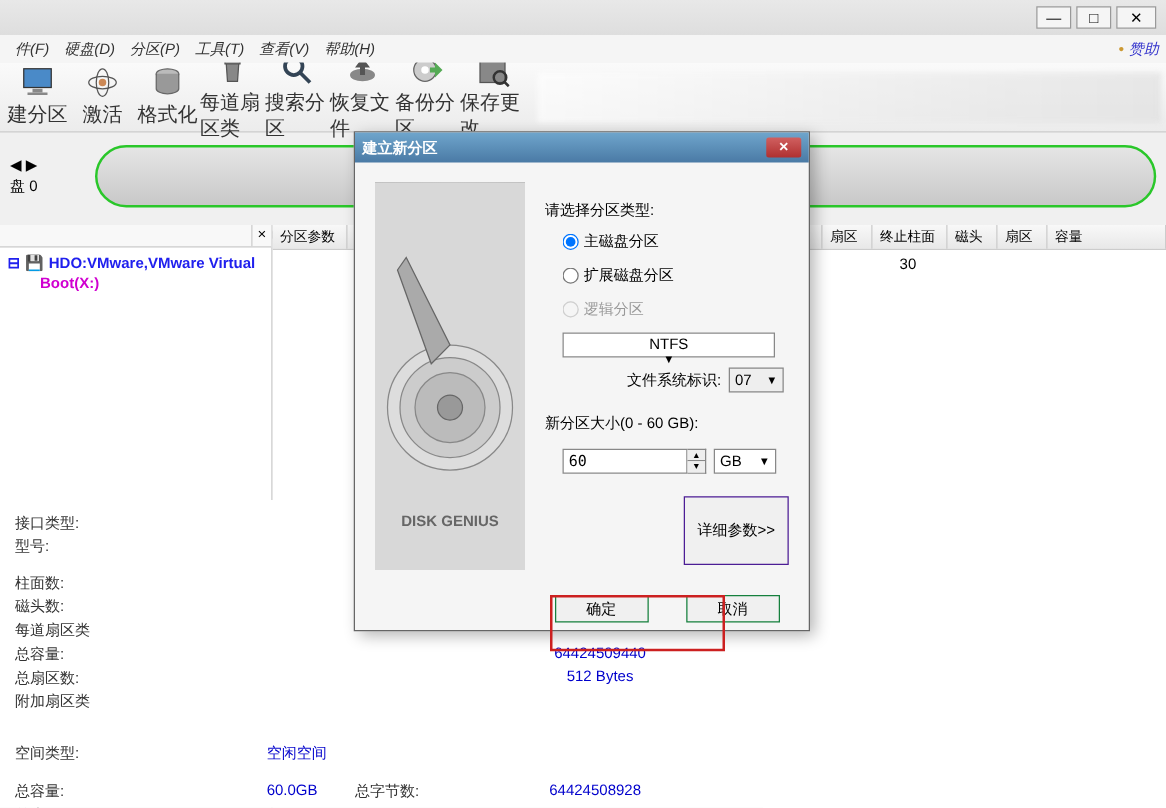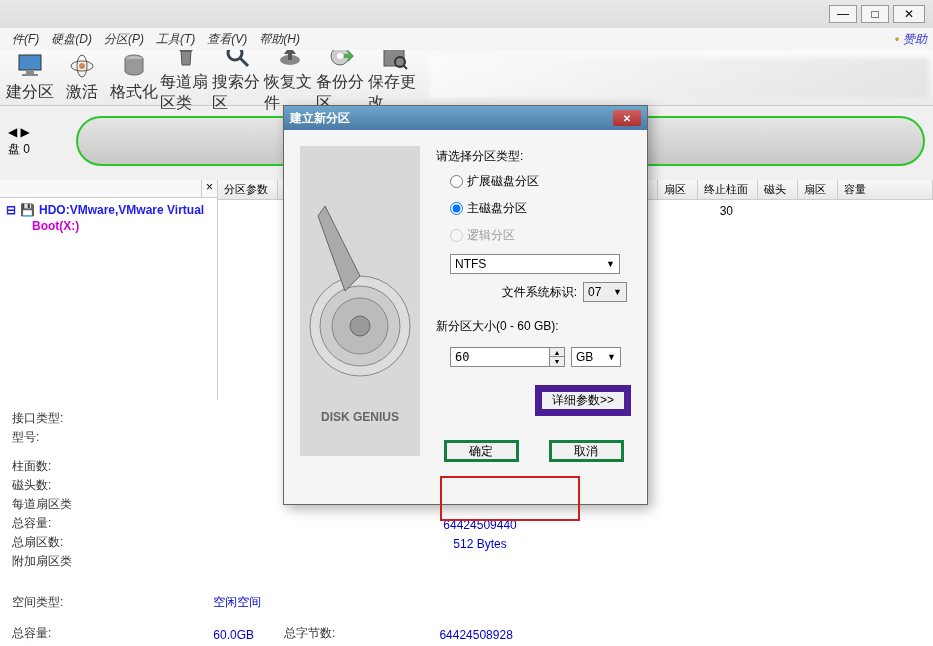--- a/index.html
+++ b/index.html
@@ -37,47 +37,47 @@
     .tree-scroll { position:absolute; bottom:4px; left:4px; right:20px; height:16px; background:#f0f0f0; border:1px solid #ccc; display:flex; align-items:center; }
     .tree-scroll-thumb { width:70px; height:12px; background:#d0d0d0; border:1px solid #aaa; margin-left:30px; }
     .tree-scroll-arrow { position:absolute; bottom:4px; right:4px; width:16px; height:16px; border:1px solid #ccc; display:flex; align-items:center; justify-content:center; }
     
     .rightpanel { flex: 1; display: flex; flex-direction: column; background: #fff; }
     .paramheader { height: 20px; display: flex; background: linear-gradient(#f8f8f8, #e8e8e8); border-bottom: 1px solid #ccc; }
     .ph-cell { padding: 2px 6px; border-right: 1px solid #ccc; font-size: 11px; }
     .gridbody { flex: 1; position: relative; }
     
     .infofooter { background: #fff; padding: 8px 12px; font-size: 12px; }
-    .inforow { display: flex; align-items: flex-end; margin: 2px 0; }
+    .inforow { display: flex; align-items: flex-start; margin: 2px 0; }
     .inforow .lbl { color: #333; }
     .inforow .val { color: #0000cc; }
     
     
     .dialog { position: absolute; left: 283px; top: 105px; width: 365px; height: 400px; background: #f5f5f5; border: 1px solid #666; box-shadow: 4px 4px 12px rgba(0,0,0,0.3); }
     .dlg-title { height: 24px; background: linear-gradient(#6fa5cc, #4a7aa5); color: #fff; display: flex; align-items: center; padding: 0 6px; font-size: 12px; font-weight: bold; }
     .dlg-close { margin-left: auto; width: 28px; height: 16px; background: linear-gradient(#d06060, #b03030); border-radius: 2px; display:flex; align-items:center; justify-content:center; color:#fff; cursor:pointer; font-size:10px; font-weight:bold; }
     .dlg-body { display: flex; padding: 16px; gap: 16px; }
     .dlg-img { width: 120px; height: 310px; background: radial-gradient(#bbb, #888); display:flex; align-items:center; justify-content:center; position:relative; overflow:hidden; }
-    .dlg-form { flex: 1; display: flex; flex-direction: column; gap: 4px; font-size: 12px; }
+    .dlg-form { flex: 1; display: flex; flex-direction: column; gap: 4px; font-size: 12px; margin-top: 12px; }
     .dlg-form .grp-label { margin-top: 2px; margin-bottom: 4px; }
     .radio-row { display: flex; align-items: center; gap: 4px; margin-left: 14px; margin-bottom: 6px; }
     .radio-row input { margin:0; }
     .radio-row.disabled { color: #999; }
     .sel, .txtnum { background:#fff; border:1px solid #888; padding:1px 4px; font-family: monospace; font-size:12px; }
     .sel { width: 170px; height: 20px; display:flex; align-items:center; justify-content:space-between; }
     .sel .arrow { font-size:9px; }
     .row-inline { display:flex; align-items:center; gap:6px; margin: 4px 0; }
     .spinbox { display:flex; }
     .spin-input { width:100px; border:1px solid #888; padding:1px 4px; background:#fff; font-family:monospace; }
     .spin-btns { display:flex; flex-direction:column; border:1px solid #888; border-left:none; }
     .spin-btns div { width:14px; height:9px; font-size:7px; text-align:center; line-height:9px; background:#eee; cursor:pointer; }
     .spin-btns div:first-child { border-bottom:1px solid #888; }
-    .dlg-detail-btn { align-self:flex-end; margin-top:10px; border:7px solid #4c1d95; padding:0 10px; background:#f0f0f0; cursor:pointer; }
+    .dlg-detail-btn { align-self:flex-end; margin-top:10px; border:1px solid #4c1d95; padding:18px 10px; background:#f0f0f0; cursor:pointer; }
     .dlg-buttons { display:flex; justify-content:center; gap:30px; margin-top:20px; }
-    .dlg-btn { width:75px; height:22px; border:3px solid #15803d; background:#f0f0f0; cursor:pointer; display:flex; align-items:center; justify-content:center; }
+    .dlg-btn { width:75px; height:22px; border:1px solid #15803d; background:#f0f0f0; cursor:pointer; display:flex; align-items:center; justify-content:center; }
     
     .highlight-ok { position:absolute; left:440px; top:476px; width:140px; height:45px; border:2px solid #cc2020; pointer-events:none; }
     
     svg { pointer-events:none; }
   </style>
 </head>
 <body>
 
 <div class="titlebar">
   <div class="winbtn">—</div>
@@ -283,33 +283,33 @@
         <circle cx="60" cy="180" r="40" fill="#ccc" stroke="#888"></circle>
         <circle cx="60" cy="180" r="28" fill="#bbb" stroke="#888"></circle>
         <circle cx="60" cy="180" r="10" fill="#999" stroke="#666"></circle>
         <path d="M25 60 L60 130 L45 145 L18 70 Z" fill="#aaa" stroke="#666"></path>
         <text x="60" y="275" fill="#666" font-size="11" text-anchor="middle" font-weight="bold">DISK GENIUS</text>
       </svg>
     </div>
     <div class="dlg-form">
       <div class="grp-label">请选择分区类型:</div>
       <label class="radio-row">
+        <input type="radio" name="ptype" checked="" style="">
+        <span>主磁盘分区</span>
+      </label>
+      <label class="radio-row">
         <input type="radio" name="ptype" style="">
         <span>扩展磁盘分区</span>
-      </label>
-      <label class="radio-row">
-        <input type="radio" name="ptype" checked="" style="">
-        <span>主磁盘分区</span>
       </label>
       <label class="radio-row disabled">
         <input type="radio" name="ptype" disabled="" style="">
         <span>逻辑分区</span>
       </label>
 
-      <div class="sel" style="margin-left:14px;">
+      <div class="sel" style="margin-left:14px;flex-direction:column;">
         <span>NTFS</span>
         <span class="arrow">▼</span>
       </div>
       <div class="row-inline" style="justify-content:flex-end; margin-right:4px;align-items:center;">
         <span>文件系统标识:</span>
         <div class="sel" style="width:44px; background:#eee;">
           <span>07</span>
           <span class="arrow">▼</span>
         </div>
       </div>

